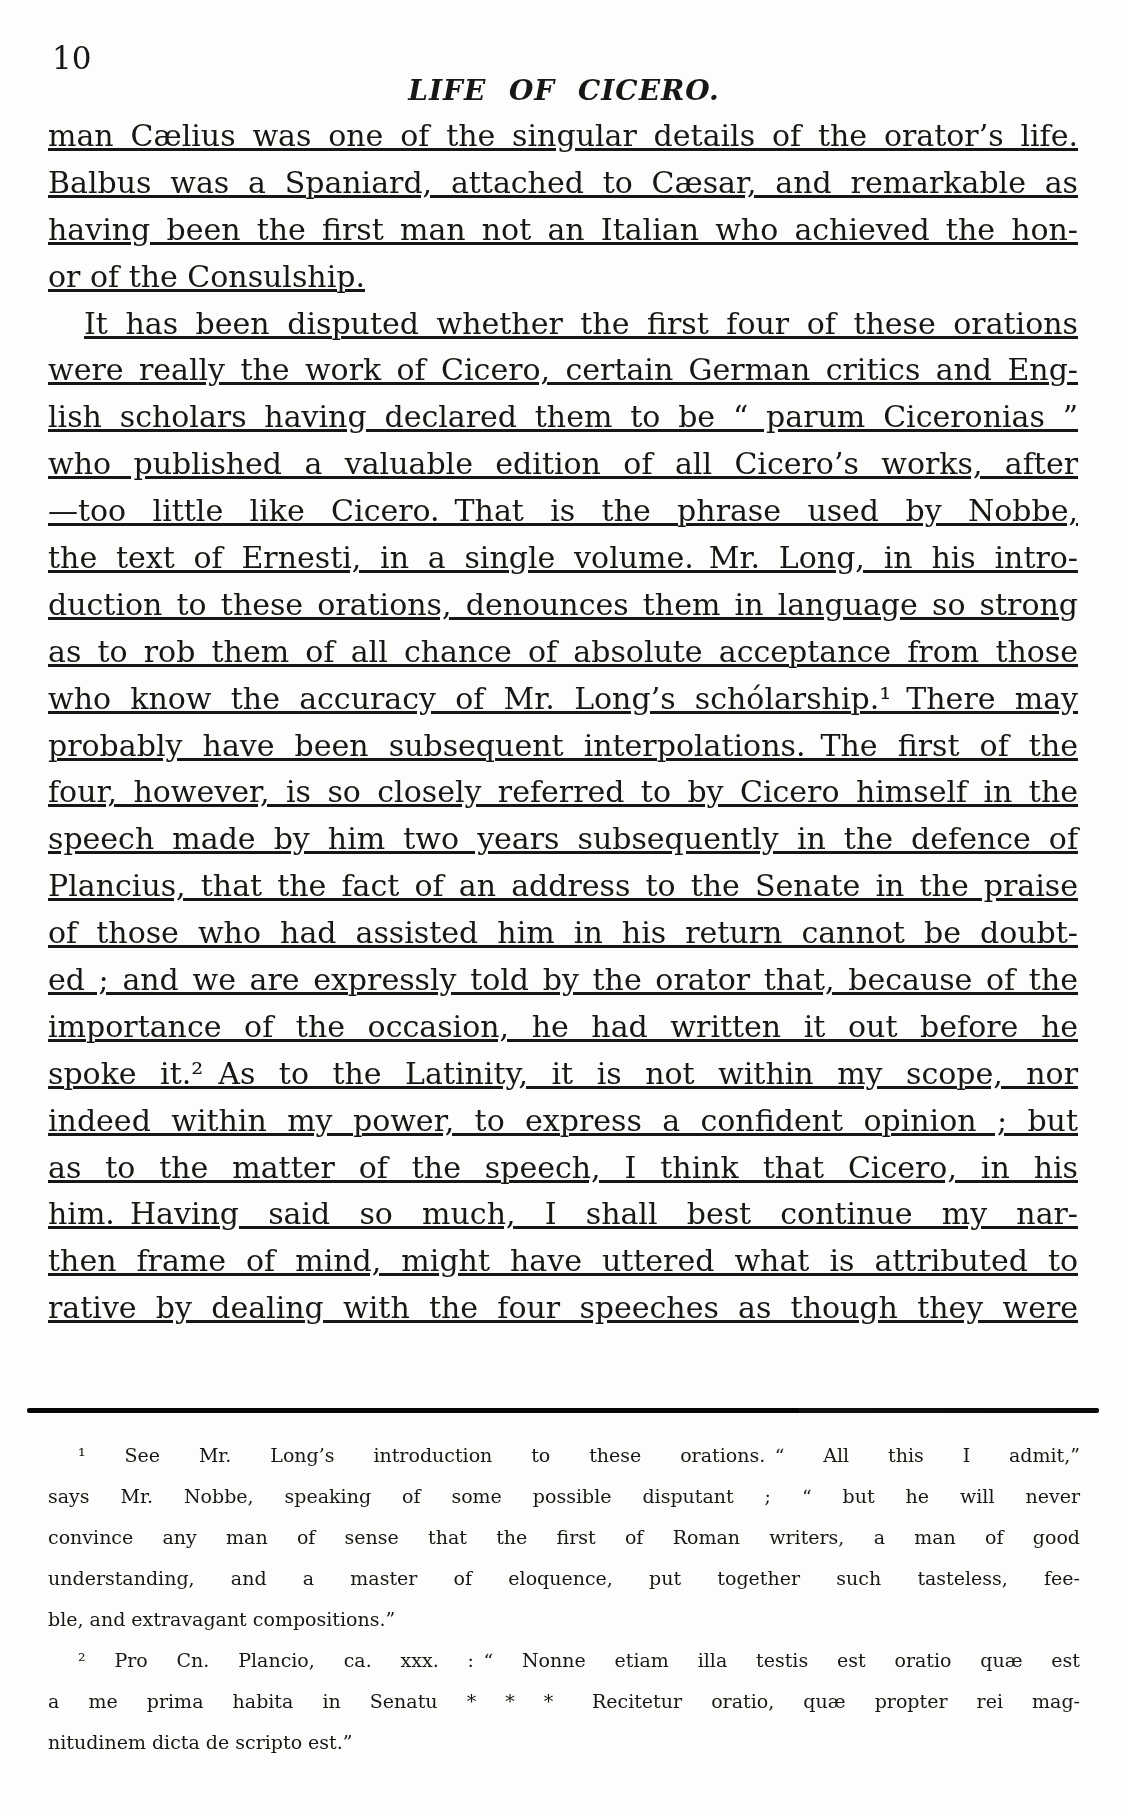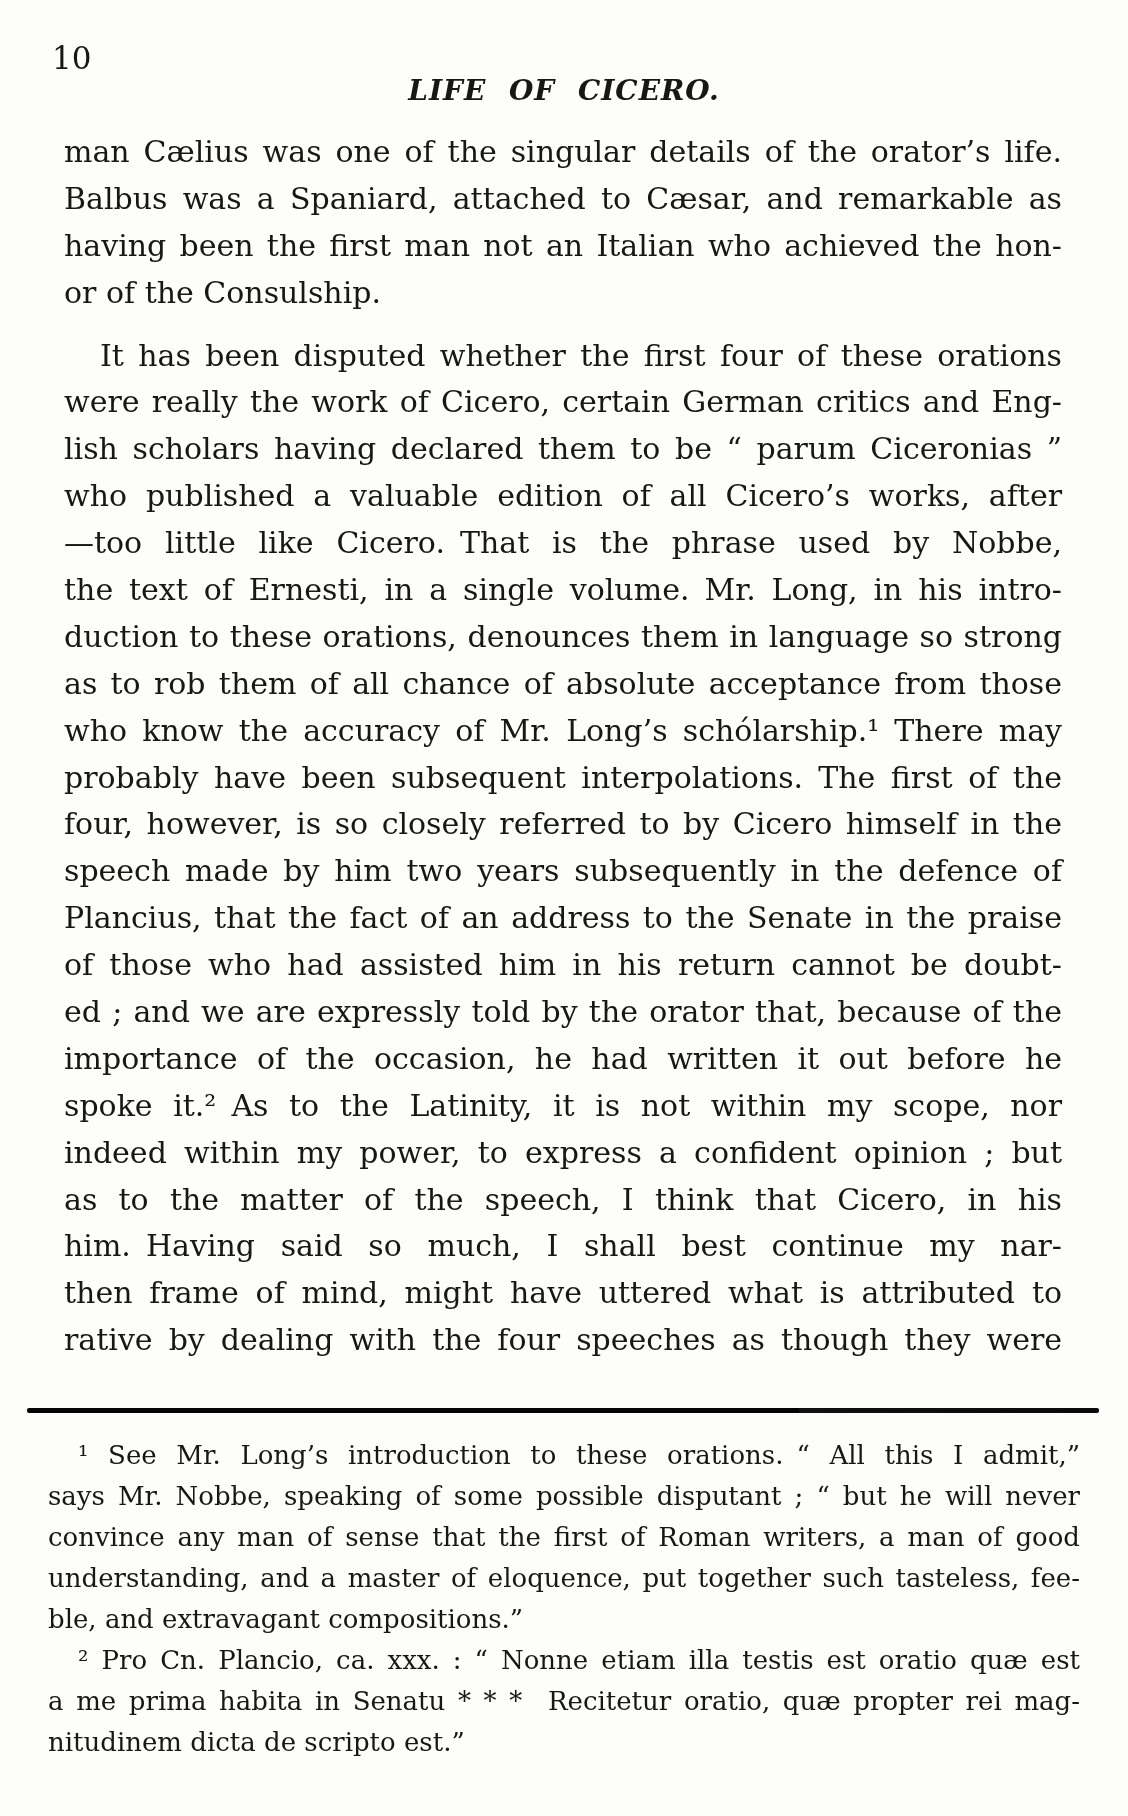--- a/index.html
+++ b/index.html
@@ -37,21 +37,21 @@
     word-spacing: 12px;
     margin-top: 33px;
   }
   .body-text {
     position: absolute;
     left: 48px;
     top: 113px;
     width: 1030px;
     font-size: 30px;
   }
-  .paragraph { margin: 16px; }
+  .paragraph { margin: 0; text-decoration: underline; }
   .line {
     height: 46.9px;
     line-height: 46.9px;
     text-align: justify;
     text-align-last: justify;
   }
   .line.last { text-align-last: left; }
   .line.indent { text-indent: 36px; }
   .footnote-divider {
     position: absolute;
@@ -60,21 +60,21 @@
     width: 1072px;
     height: 5px;
     background: linear-gradient(to right, #050505 0%, #050505 72%, #101010 72%, #0a0a0a 100%);
     border-radius: 2px;
   }
   .footnotes {
     position: absolute;
     left: 48px;
     top: 1435px;
     width: 1032px;
-    font-size: 26px;
+    font-size: 19px;
   }
   .footnotes .line {
     height: 41px;
     line-height: 41px;
   }
   .footnotes .line.indent { text-indent: 30px; }
 </style>
 </head>
 <body>
 

